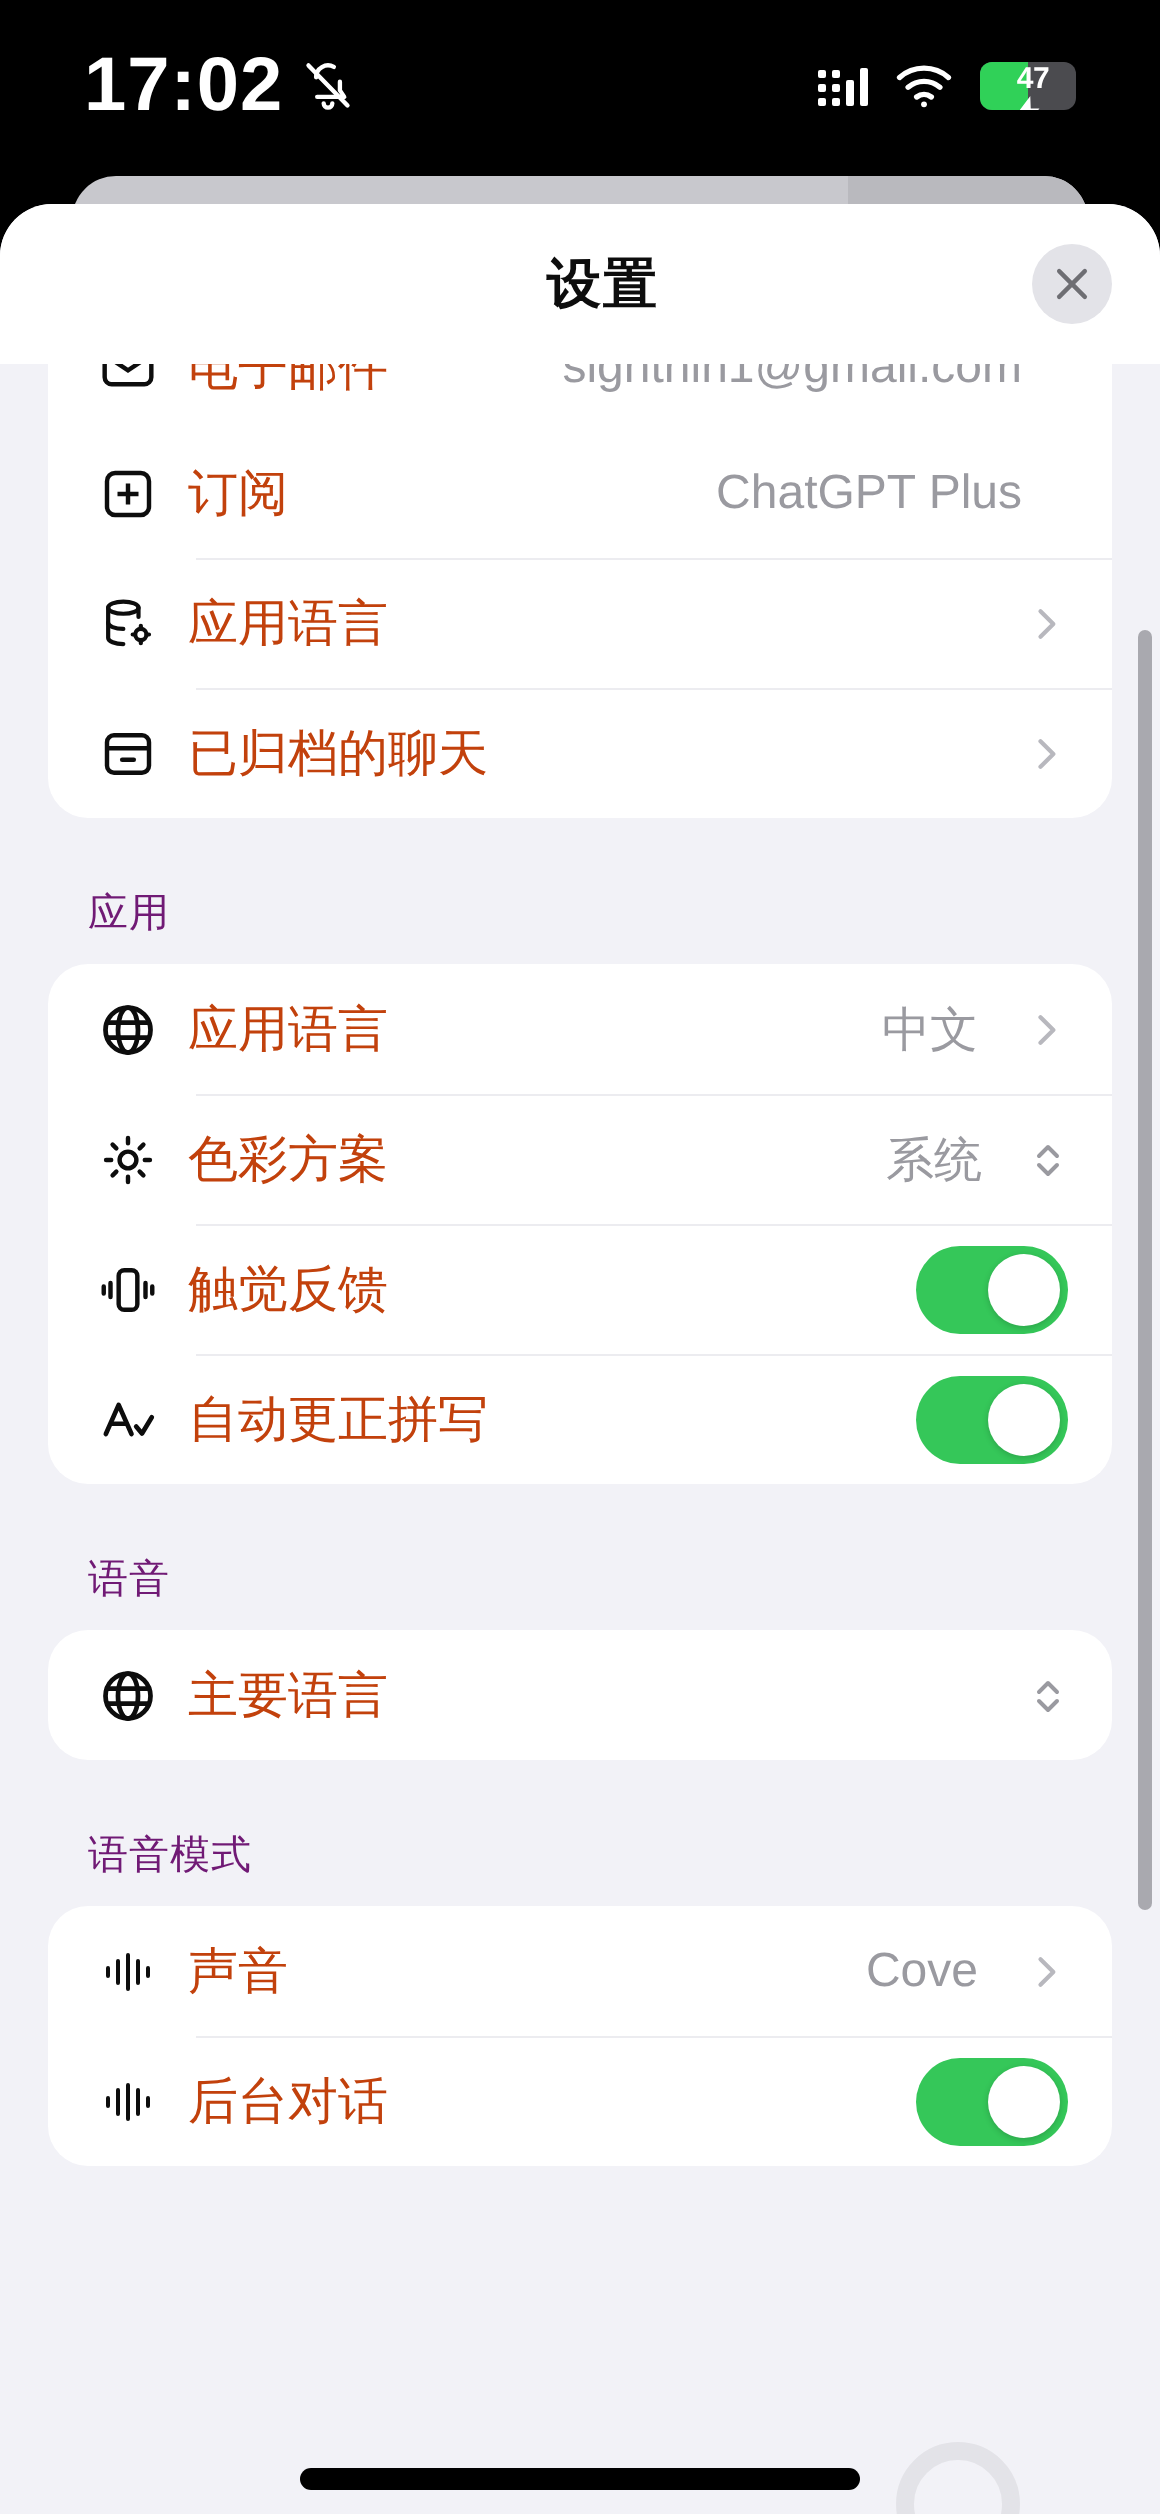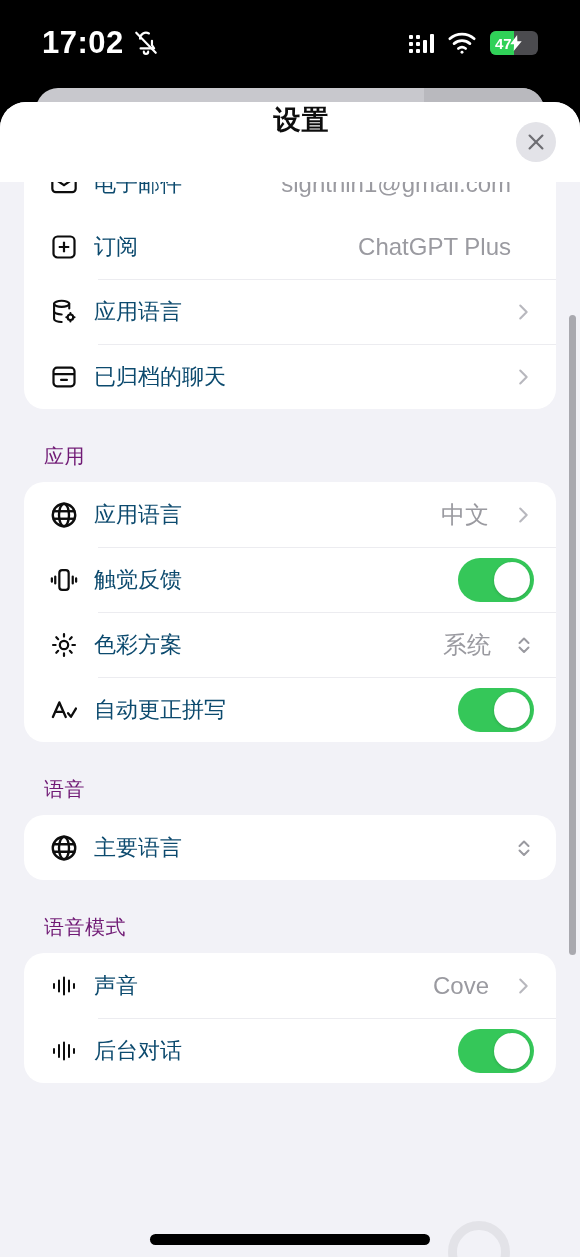--- a/index.html
+++ b/index.html
@@ -11,36 +11,36 @@
   }
 
   
   .statusbar{
     position:absolute; top:0; left:0; width:580px; height:86px;
     background:#000; color:#fff;
     display:flex; align-items:center; justify-content:space-between;
     padding:0 42px;
   }
   .sb-left{ display:flex; align-items:center; gap:9px; }
-  .sb-time{ font-size:31px; font-weight:600; letter-spacing:.5px; }
+  .sb-time{ font-size:38px; font-weight:600; letter-spacing:.5px; }
   .sb-right{ display:flex; align-items:center; gap:13px; }
 
   .mute-ic{ width:26px; height:26px; display:block; }
 
   .sig{ display:flex; align-items:flex-end; gap:3px; height:20px; }
   .sig .dots{ display:grid; grid-template-columns:4px 4px; grid-template-rows:4px 4px 4px;
               gap:3px; align-items:end; }
   .sig .dots i{ width:4px; height:4px; background:#fff; border-radius:1px; display:block; }
   .sig .bar{ width:4px; background:#fff; border-radius:1px; }
   .sig .b1{ height:13px; } .sig .b2{ height:19px; }
 
   .wifi{ width:30px; height:22px; display:block; }
 
   .batt{ position:relative; width:48px; height:24px; border-radius:6px;
-         background:#4b4b4f; display:flex; align-items:center; overflow:hidden; }
+         background:#4b4b4f; display:flex; align-items:center; overflow:hidden;flex-direction:column; }
   .batt .fill{ position:absolute; left:0; top:0; bottom:0; width:50%; background:#30d158; }
   .batt .pct{ position:relative; z-index:2; font-size:15px; font-weight:700; color:#fff;
               padding-left:5px; letter-spacing:-.2px; }
   .batt .bolt{ position:relative; z-index:2; margin-left:-1px; }
   .batt:after{ content:""; position:absolute; right:-4px; top:7px; width:3px; height:10px;
                background:#4b4b4f; border-radius:0 2px 2px 0; }
 
   
   .sheet-behind{
     position:absolute; top:88px; left:36px; width:508px; height:60px;
@@ -51,21 +51,21 @@
     background:#b9b9be; border-radius:0 22px 0 0;
   }
 
   
   .sheet{
     position:absolute; top:102px; left:0; width:580px; height:1155px;
     background:#f2f2f7; border-radius:26px 26px 0 0; overflow:hidden;
   }
   .sheet-head{
     position:relative; height:80px; background:#fff;
-    display:flex; justify-content:center;padding-left:23px;
+    display:flex; align-items:center; justify-content:center;padding-left:23px;
   }
   .sheet-title{ font-size:27px; font-weight:700; color:#0d0d0d; letter-spacing:1px; }
   .close-btn{
     position:absolute; right:24px; top:50%; transform:translateY(-50%);
     width:40px; height:40px; border-radius:50%; background:#e3e3e8;
     display:flex; align-items:center; justify-content:center; cursor:pointer;
   }
 
   
   .scroll{ position:relative; height:1075px; padding:0 24px; }
@@ -74,21 +74,21 @@
   .card.topcut{ border-radius:0 0 20px 20px; margin-top:-2px; }
 
   .row{
     display:flex; align-items:center; height:65px;
     padding:0 22px 0 20px; position:relative; cursor:pointer;
   }
   .row + .row:before{
     content:""; position:absolute; left:74px; right:0; top:0; height:1px; background:#ececf0;
   }
   .row .ic{ width:40px; flex:0 0 40px; display:flex; align-items:center; justify-content:center; }
-  .row .lbl{ font-size:22px; color:#0c4a6e; margin-left:10px; white-space:nowrap; }
+  .row .lbl{ font-size:25px; color:#c2410c; margin-left:10px; white-space:nowrap; }
   .row .spacer{ flex:1; }
   .row .val{ font-size:24px; color:#9a9aa0; margin-right:23px; white-space:nowrap; }
   .chev{ flex:0 0 auto; }
 
   
   .clipped{ height:34px; overflow:hidden; background:#fff; position:relative;
             border-radius:0; }
   .clipped .row{ height:65px; margin-top:-31px; }
 
   .sec-label{
@@ -270,48 +270,48 @@
         <span class="val">中文</span>
         <span class="chev">
           <svg width="22" height="22" viewBox="0 0 24 24" fill="none" stroke="#b8b8be" stroke-width="2.3" stroke-linecap="round" stroke-linejoin="round">
               <path d="m9 5 7 7-7 7"></path>
             </svg>
         </span>
       </div>
 
       <div class="row">
         <span class="ic">
+          <svg width="28" height="28" viewBox="0 0 24 24" fill="none" stroke="#0d0d0d" stroke-width="1.9" stroke-linecap="round">
+            <circle cx="12" cy="12" r="3.6"></circle>
+            <path d="M12 2.6v2.2M12 19.2v2.2M2.6 12h2.2M19.2 12h2.2M5.4 5.4l1.6 1.6M17 17l1.6 1.6M18.6 5.4 17 7M7 17l-1.6 1.6"></path>
+          </svg>
+        </span>
+        <span class="lbl">色彩方案</span>
+        <span class="spacer"></span>
+        <span class="val">系统</span>
+        <span class="chev">
+          <svg width="20" height="24" viewBox="0 0 16 24" fill="none" stroke="#9a9aa0" stroke-width="2" stroke-linecap="round" stroke-linejoin="round">
+            <path d="m3.5 10 4.5-4.5L12.5 10"></path>
+              <path d="m3.5 14.5 4.5 4.5 4.5-4.5"></path>
+          </svg>
+        </span>
+      </div>
+
+      <div class="row">
+        <span class="ic">
           <svg width="28" height="28" viewBox="0 0 24 24" fill="none" stroke="#0d0d0d" stroke-width="1.9" stroke-linecap="round" stroke-linejoin="round">
             <rect x="8" y="3.5" width="8" height="17" rx="2.4"></rect>
             <path d="M4.5 9v6M1.6 10.5v3M19.5 9v6M22.4 10.5v3"></path>
           </svg>
         </span>
         <span class="lbl">触觉反馈</span>
         <span class="spacer"></span>
         <span class="tgl">
             <span class="knob"></span>
           </span>
-      </div>
-
-      <div class="row">
-        <span class="ic">
-          <svg width="28" height="28" viewBox="0 0 24 24" fill="none" stroke="#0d0d0d" stroke-width="1.9" stroke-linecap="round">
-            <circle cx="12" cy="12" r="3.6"></circle>
-            <path d="M12 2.6v2.2M12 19.2v2.2M2.6 12h2.2M19.2 12h2.2M5.4 5.4l1.6 1.6M17 17l1.6 1.6M18.6 5.4 17 7M7 17l-1.6 1.6"></path>
-          </svg>
-        </span>
-        <span class="lbl">色彩方案</span>
-        <span class="spacer"></span>
-        <span class="val">系统</span>
-        <span class="chev">
-          <svg width="20" height="24" viewBox="0 0 16 24" fill="none" stroke="#9a9aa0" stroke-width="2" stroke-linecap="round" stroke-linejoin="round">
-            <path d="m3.5 10 4.5-4.5L12.5 10"></path>
-              <path d="m3.5 14.5 4.5 4.5 4.5-4.5"></path>
-          </svg>
-        </span>
       </div>
 
       <div class="row">
         <span class="ic">
           <svg width="28" height="28" viewBox="0 0 24 24" fill="none" stroke="#0d0d0d" stroke-width="2" stroke-linecap="round" stroke-linejoin="round">
             <path d="M2.5 18 8 5.5 13.5 18"></path>
               <path d="M4.8 13.6h6.4"></path>
             <path d="M15.5 14.8 18 17.8l4.2-7"></path>
           </svg>
         </span>

